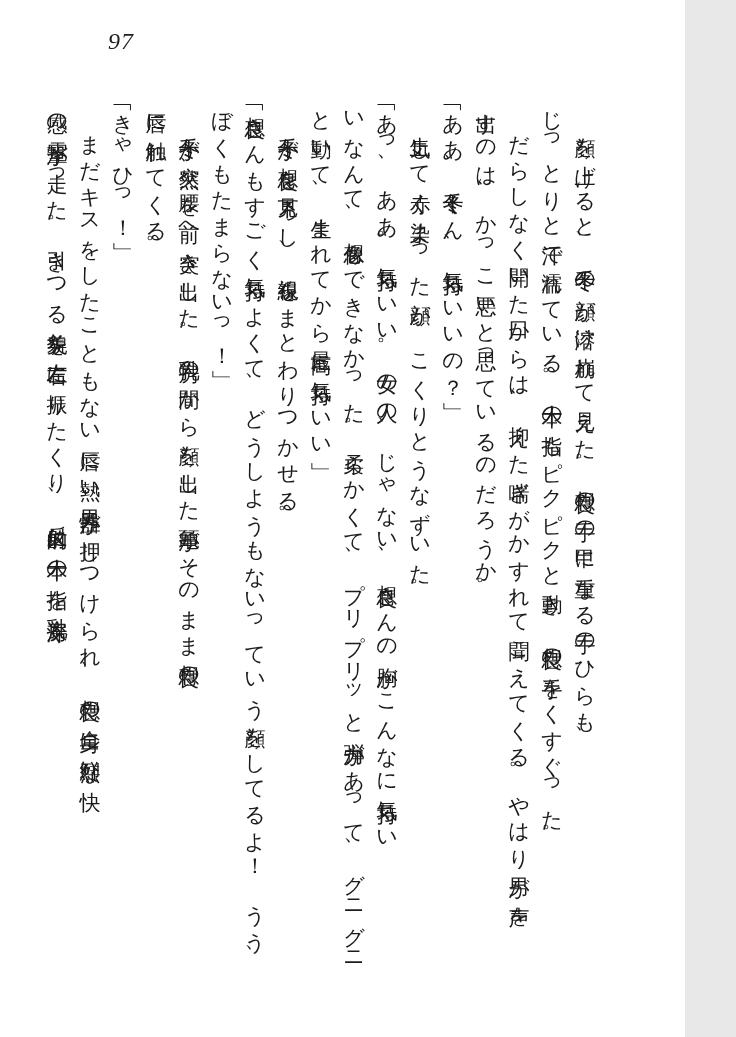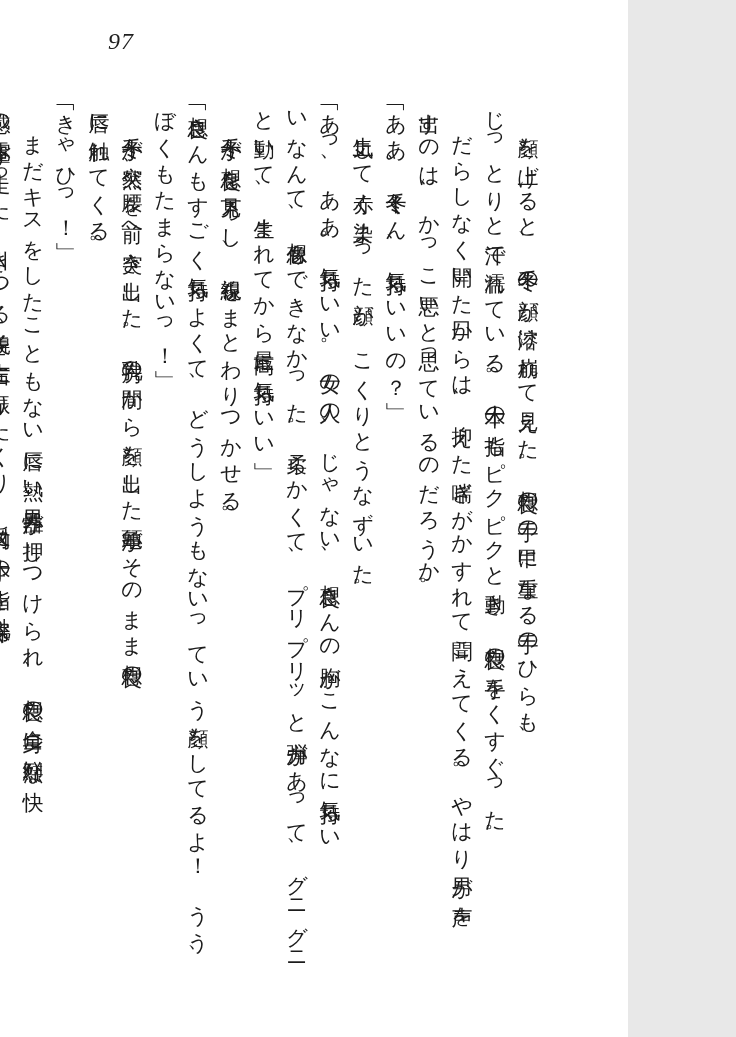--- a/index.html
+++ b/index.html
@@ -2,21 +2,21 @@
 <html><head>
 <meta charset="utf-8">
 <style>
   html, body {
     margin: 0;
     padding: 0;
     background: #e8e8e8;
   }
   .page {
     position: relative;
-    width: 628px;
+    width: 685px;
     height: 1037px;
     background: #ffffff;
     overflow: hidden;
     font-family: "Liberation Serif", "DejaVu Serif", serif;
   }
   .page-number {
     position: absolute;
     left: 108px;
     top: 28px;
     font-size: 24px;

